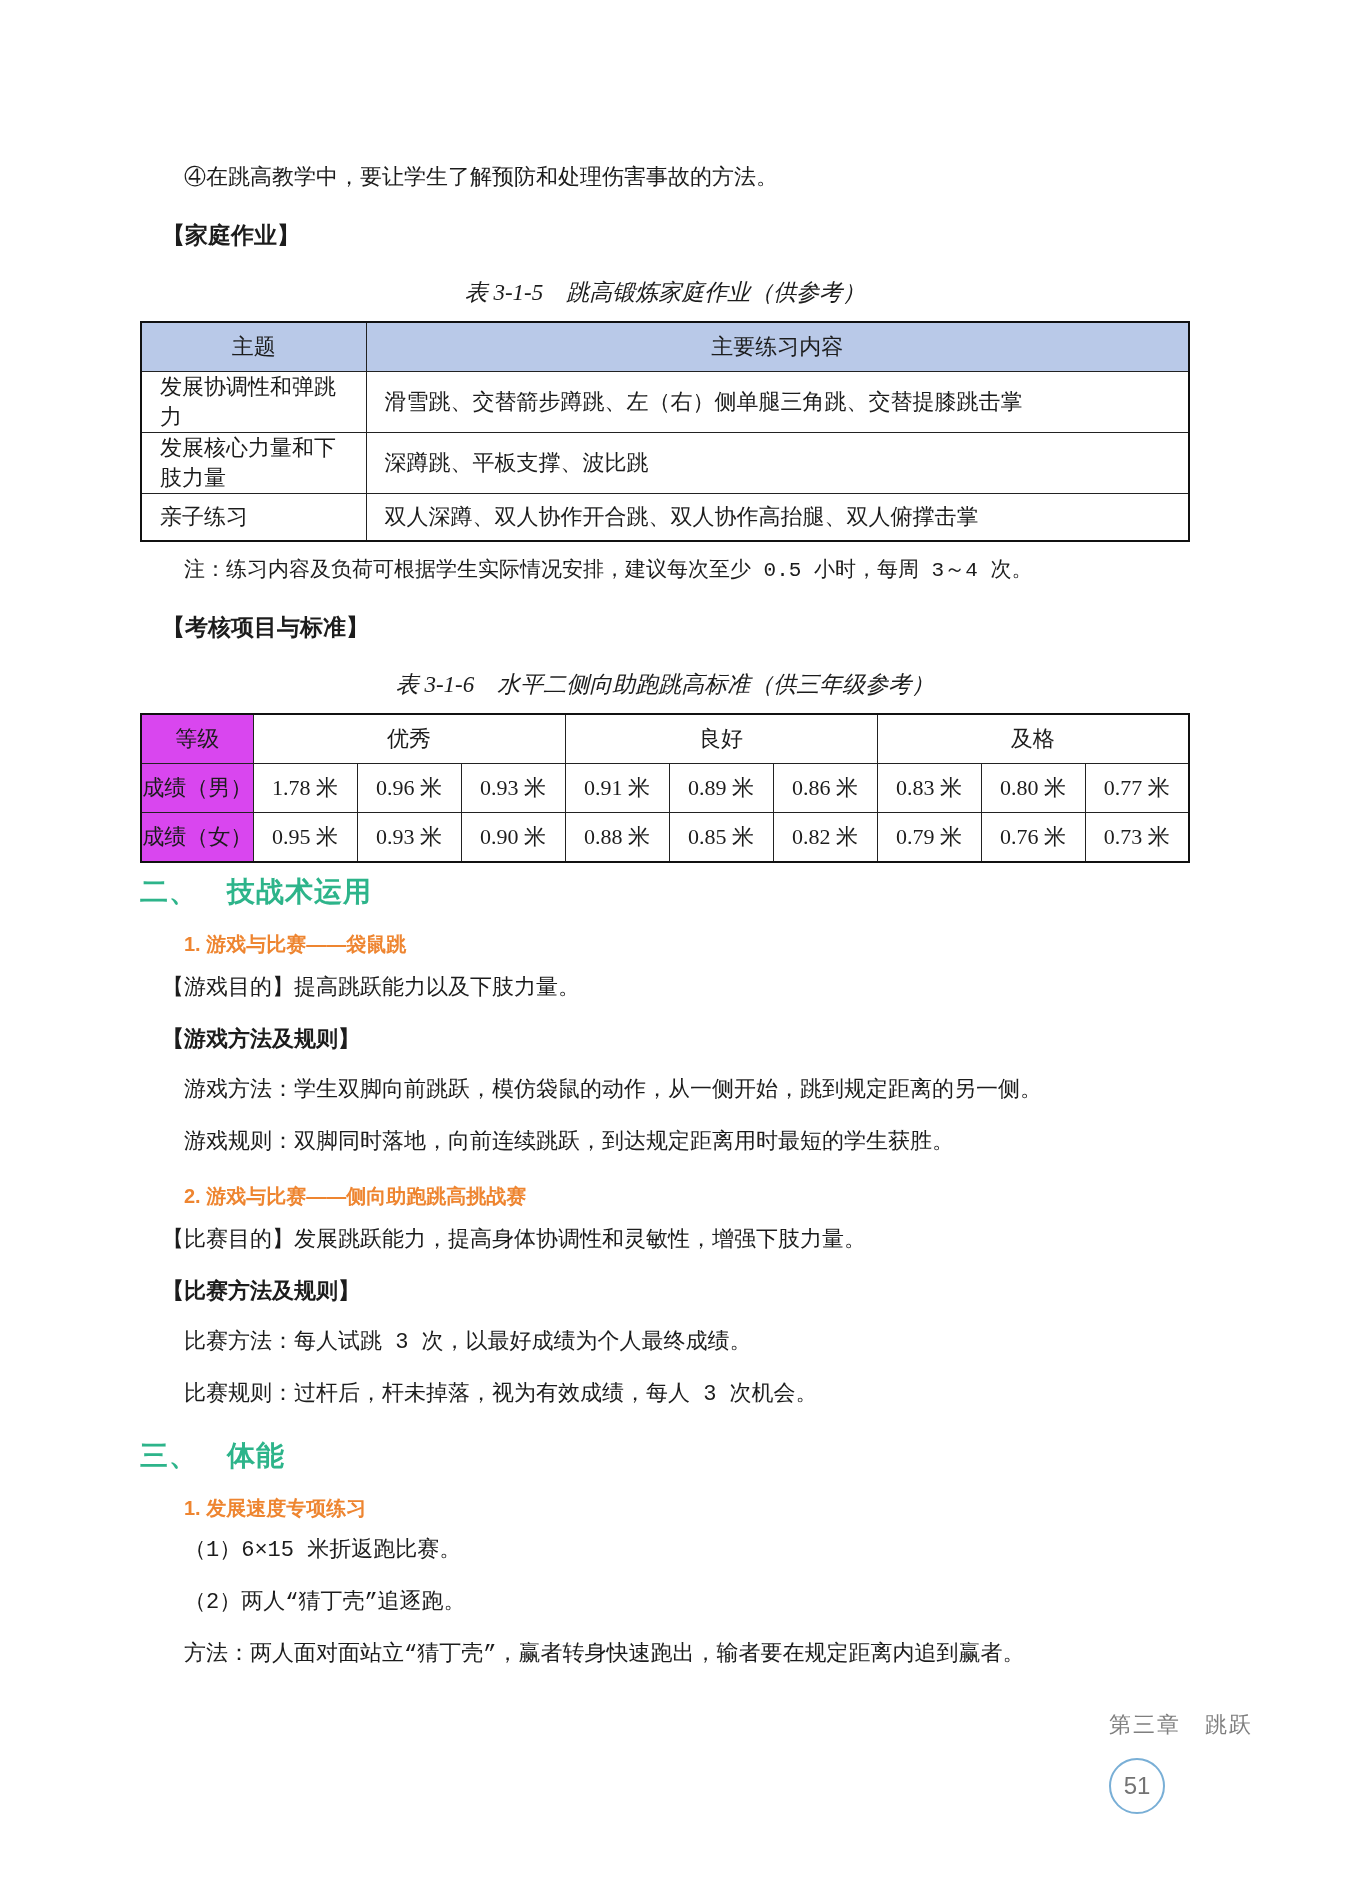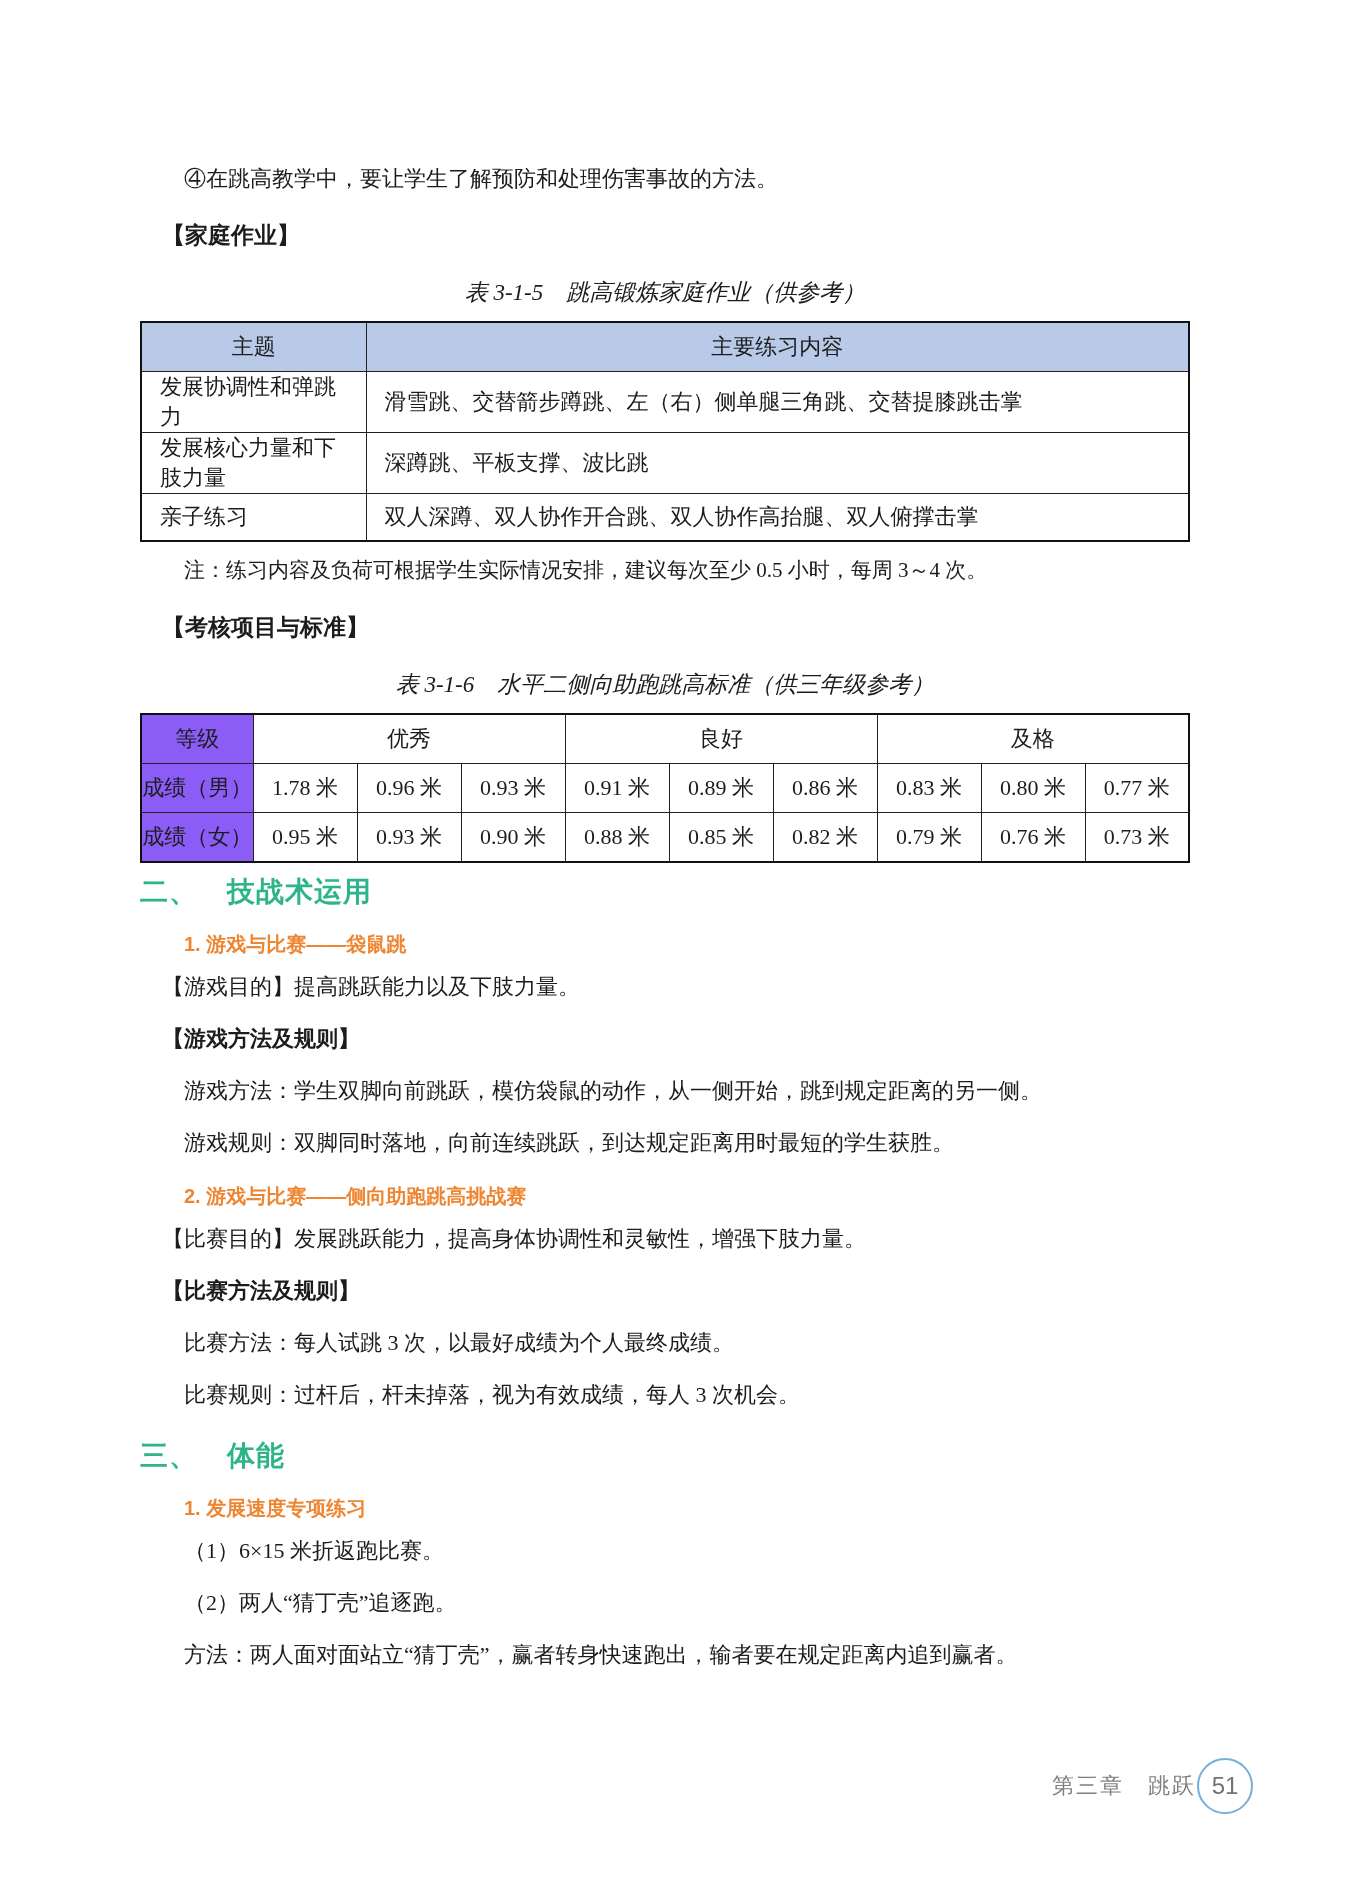--- a/index.html
+++ b/index.html
@@ -4,62 +4,63 @@
 <style>
   html,body{margin:0;padding:0;background:#ffffff;}
   .page{
     width:1353px;height:1884px;background:#ffffff;position:relative;
     font-family:"Liberation Serif","DejaVu Serif",serif;color:#1c1c1c;
     overflow:hidden;
   }
   .content{padding:150px 163px 0 140px;}
   
   .ln{font-size:22px;line-height:57px;margin:0;text-align:justify;}
-  .indent2{text-indent:44px;}
+  .indent2{text-indent:44px;font-family:Liberation Mono, monospace;}
   .indent1{text-indent:22px;}
   .black-label{
     font-family:Liberation Sans, sans-serif;
     font-weight:bold;font-size:23px;
   }
   .caption{
     text-align:center;font-size:23px;font-style:italic;
     font-family:"Liberation Serif","DejaVu Serif",serif;
   }
   
   table{border-collapse:collapse;width:100%;table-layout:fixed;padding-left:29px;}
   table.t{border:2.5px solid #111;}
   table.t td,table.t th{
     border:1px solid #222;font-weight:normal;font-size:22px;
     vertical-align:middle;background:#fff;
   }
   .t1 th{height:46px;text-align:center;}
   .t1 td{height:46px;text-align:left;padding:0 12px 0 18px;}
   .t1 .hdr{background:#b9c9e8;}
   .t2 td,.t2 th{height:48px;text-align:center;font-size:21px;padding:0;}
-  .t2 .lbl{background:#8b5cf6;font-weight:normal;font-family:Liberation Serif, serif;}
+  .t2 .lbl{background:#d946ef;font-weight:normal;font-family:Liberation Serif, serif;}
   .note-line{font-size:21px;}
   
   .ln2{font-size:22px;line-height:52px;margin:0;text-align:justify;}
   h2.sec{
     font-family:"Liberation Sans","DejaVu Sans",sans-serif;
     font-size:28px;line-height:42px;margin:8px 0 0 0;font-weight:bold;
     color:#2db48a;letter-spacing:1px;
   }
   h2.sec.sp{margin-top:14px;}
   h3.sub{
     font-family:"Liberation Sans","DejaVu Sans",sans-serif;
     font-size:20px;line-height:34px;margin:14px 0 0 44px;font-weight:bold;
     color:#ee8530;
   }
   h3.sub.sp{margin-top:10px;}
   
   .footer{
     position:absolute;right:100px;bottom:70px;
-    display:flex;align-items:center;gap:1px;
+    display:flex;gap:18px;
     font-family:"Liberation Sans","DejaVu Sans",sans-serif;
+    flex-direction:column;
   }
   .footer .chapter{font-size:22px;color:#7f7f7f;letter-spacing:2px;}
   .footer .pagenum{
     width:52px;height:52px;border:2px solid #79afd6;border-radius:50%;
     display:flex;align-items:center;justify-content:center;
     font-size:24px;color:#737373;background:#fff;
   }
 </style>
 </head>
 <body>

